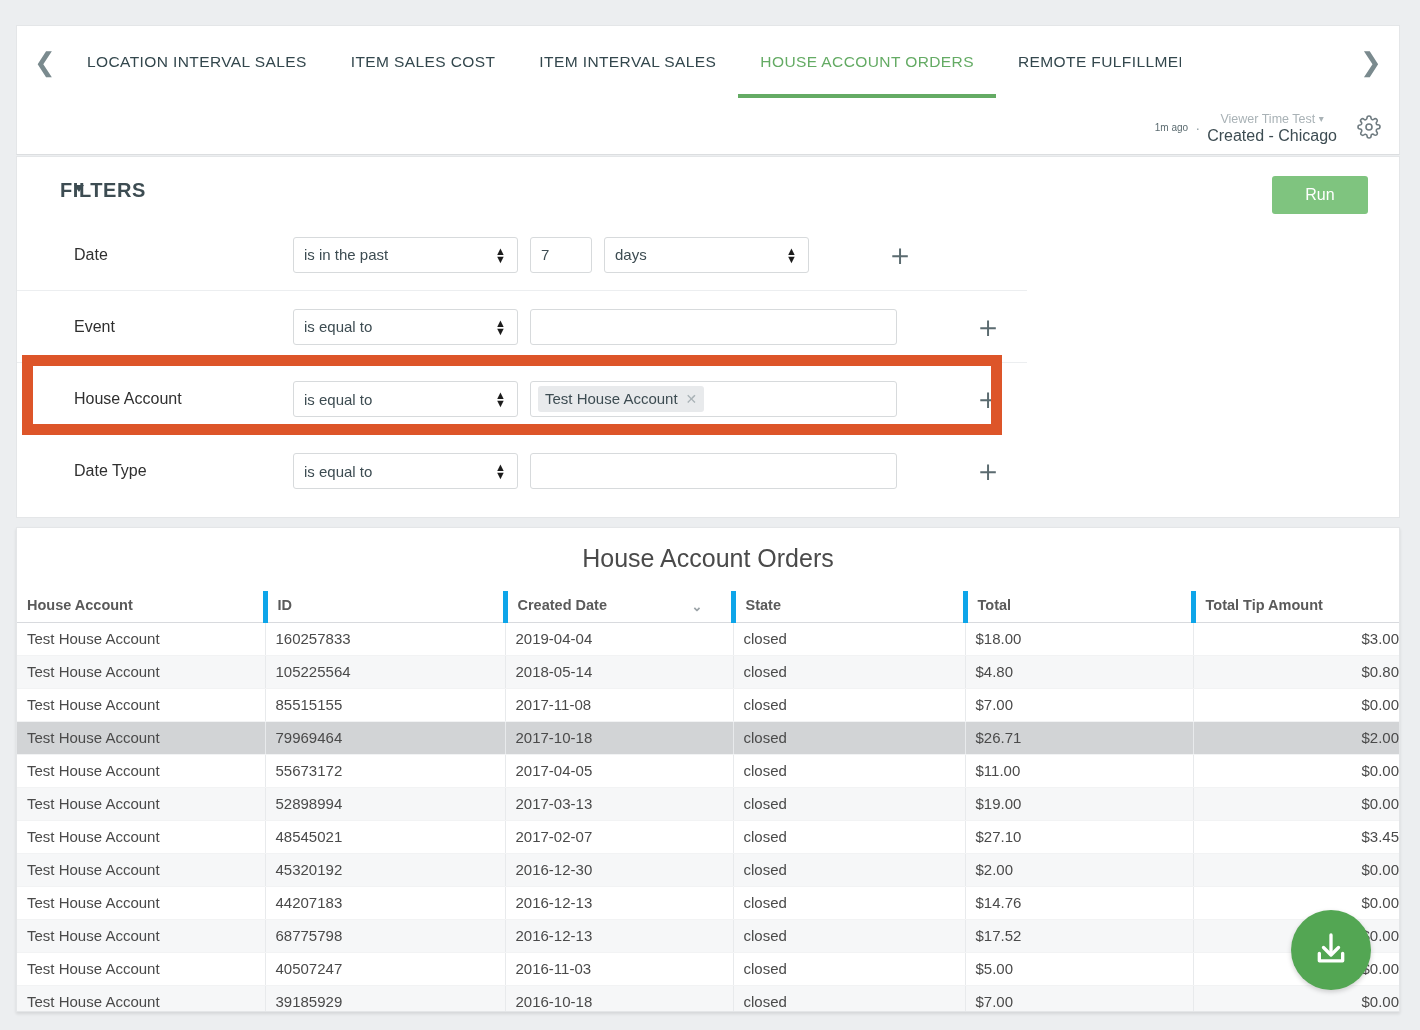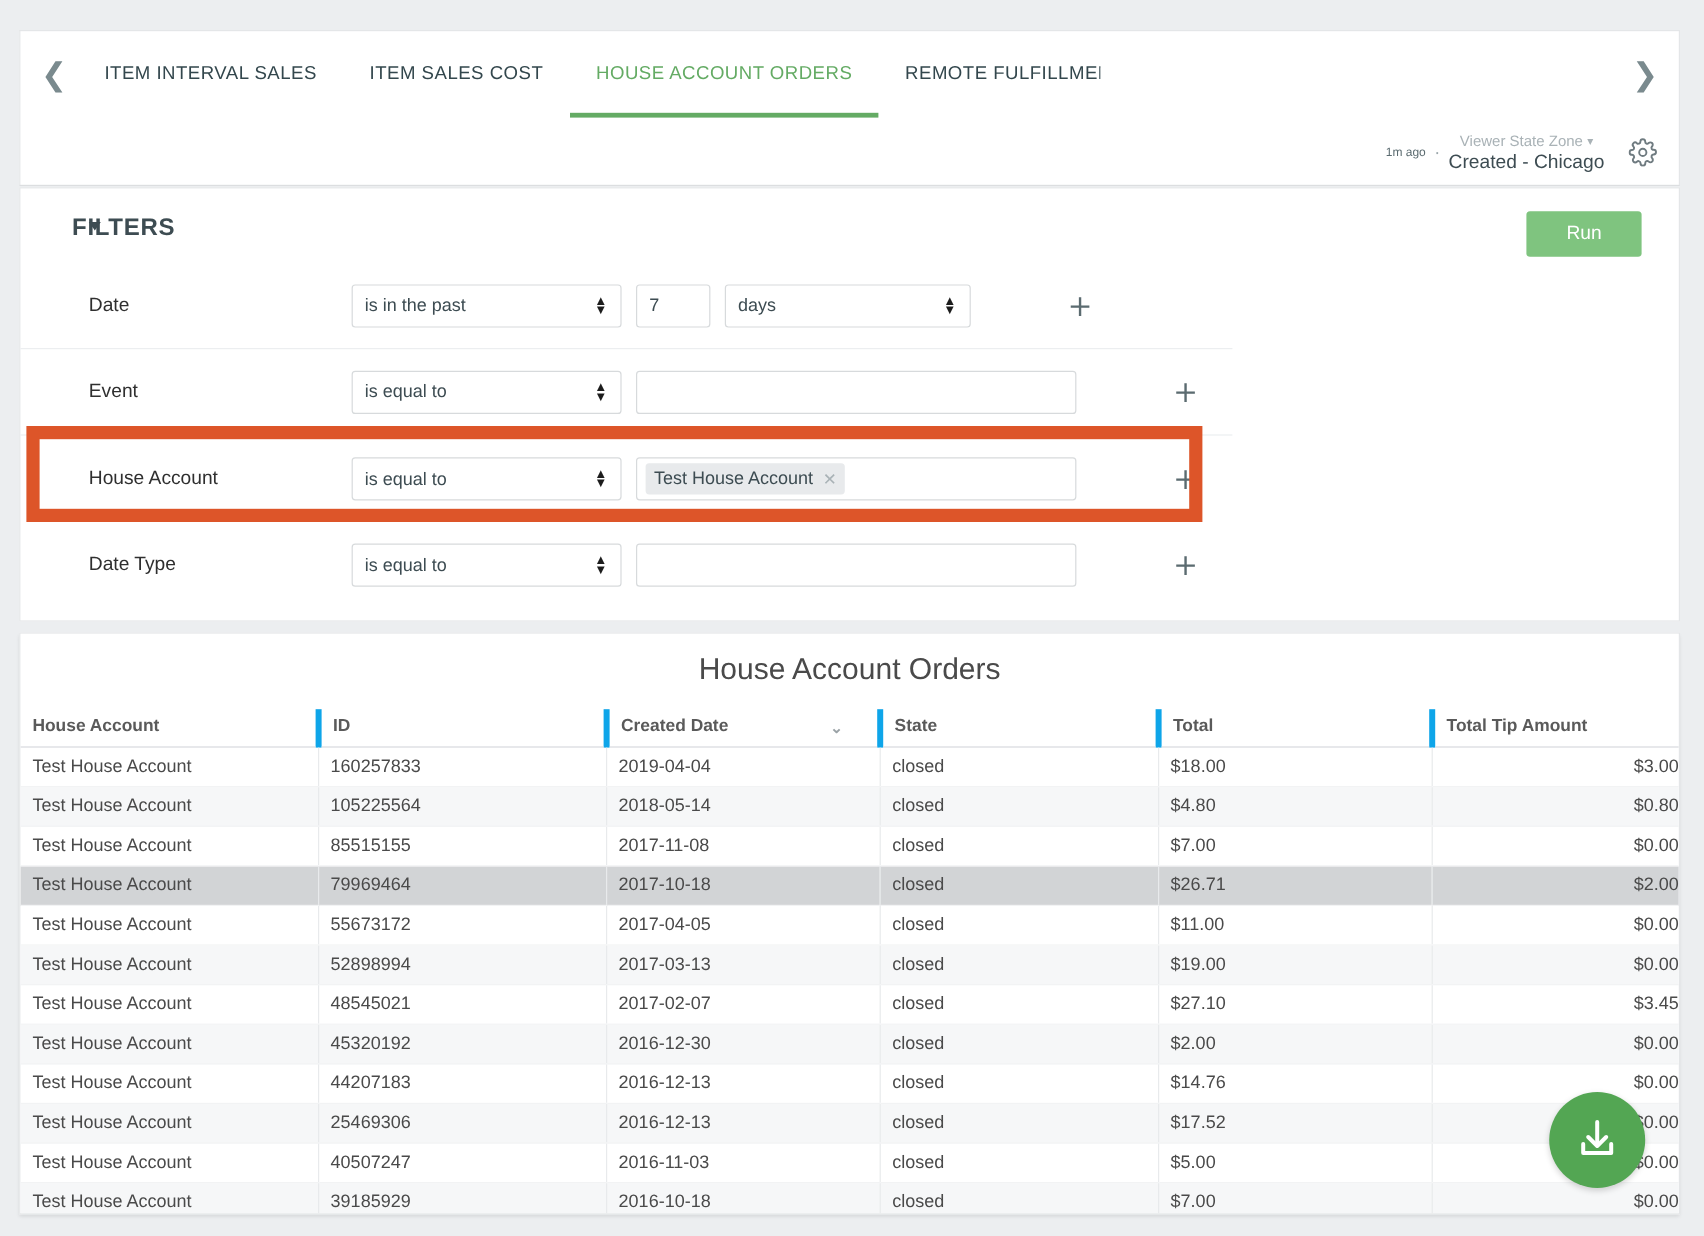--- a/index.html
+++ b/index.html
@@ -165,41 +165,44 @@
 </head>
 <body>
 
 <div class="page">
 
   <div class="tabs-card">
     <div class="tabs-row">
       <div class="arrow-btn arrow-left">❮</div>
       <div id="tabs-container" style="display:flex;align-items:center;">
           <div class="tab">
-            <span>ITEM INTERVAL SALES</span>
+            <span>LOCATION INTERVAL SALES</span>
           </div>
           <div class="tab">
             <span>ITEM SALES COST</span>
+          </div>
+          <div class="tab">
+            <span>ITEM INTERVAL SALES</span>
           </div>
           <div class="tab active">
             <span>HOUSE ACCOUNT ORDERS</span>
             <span class="tab-underline"></span>
           </div>
           <div class="tab truncated">
             <span>REMOTE FULFILLMENT</span>
           </div>
         </div>
       <div class="arrow-btn arrow-right">❯</div>
     </div>
 
     <div class="meta-row">
       <span class="meta-left">1m ago</span>
       <span class="meta-dot">·</span>
       <span class="meta-tz">
-        <span class="meta-tz-label"><span>Viewer State Zone</span> <span class="chev">▾</span></span><br>
+        <span class="meta-tz-label"><span>Viewer Time Test</span> <span class="chev">▾</span></span><br>
         <span class="meta-tz-value">Created - Chicago</span>
       </span>
       <span class="gear">
         <svg width="24" height="24" viewBox="0 0 24 24" fill="none" stroke="#6f7b80" stroke-width="1.6">
           <circle cx="12" cy="12" r="3"></circle>
           <path d="M19.4 15a1.65 1.65 0 0 0 .33 1.82l.06.06a2 2 0 1 1-2.83 2.83l-.06-.06a1.65 1.65 0 0 0-1.82-.33 1.65 1.65 0 0 0-1 1.51V21a2 2 0 1 1-4 0v-.09A1.65 1.65 0 0 0 9 19.4a1.65 1.65 0 0 0-1.82.33l-.06.06a2 2 0 1 1-2.83-2.83l.06-.06A1.65 1.65 0 0 0 4.6 15a1.65 1.65 0 0 0-1.51-1H3a2 2 0 1 1 0-4h.09A1.65 1.65 0 0 0 4.6 9a1.65 1.65 0 0 0-.33-1.82l-.06-.06a2 2 0 1 1 2.83-2.83l.06.06A1.65 1.65 0 0 0 9 4.6a1.65 1.65 0 0 0 1-1.51V3a2 2 0 1 1 4 0v.09a1.65 1.65 0 0 0 1 1.51 1.65 1.65 0 0 0 1.82-.33l.06-.06a2 2 0 1 1 2.83 2.83l-.06.06A1.65 1.65 0 0 0 19.4 9c.14.34.42.6.76.74H21a2 2 0 1 1 0 4h-.09a1.65 1.65 0 0 0-1.51 1z"></path>
         </svg>
       </span>
     </div>
   </div>
@@ -344,21 +347,21 @@
           <tr class="">
             <td class="c0">Test House Account</td>
             <td class="c1">44207183</td>
             <td class="c2">2016-12-13</td>
             <td class="c3">closed</td>
             <td class="c4">$14.76</td>
             <td class="c5 num">$0.00</td>
           </tr>
           <tr class="alt">
             <td class="c0">Test House Account</td>
-            <td class="c1">25469306</td>
+            <td class="c1">68775798</td>
             <td class="c2">2016-12-13</td>
             <td class="c3">closed</td>
             <td class="c4">$17.52</td>
             <td class="c5 num">$0.00</td>
           </tr>
           <tr class="">
             <td class="c0">Test House Account</td>
             <td class="c1">40507247</td>
             <td class="c2">2016-11-03</td>
             <td class="c3">closed</td>

